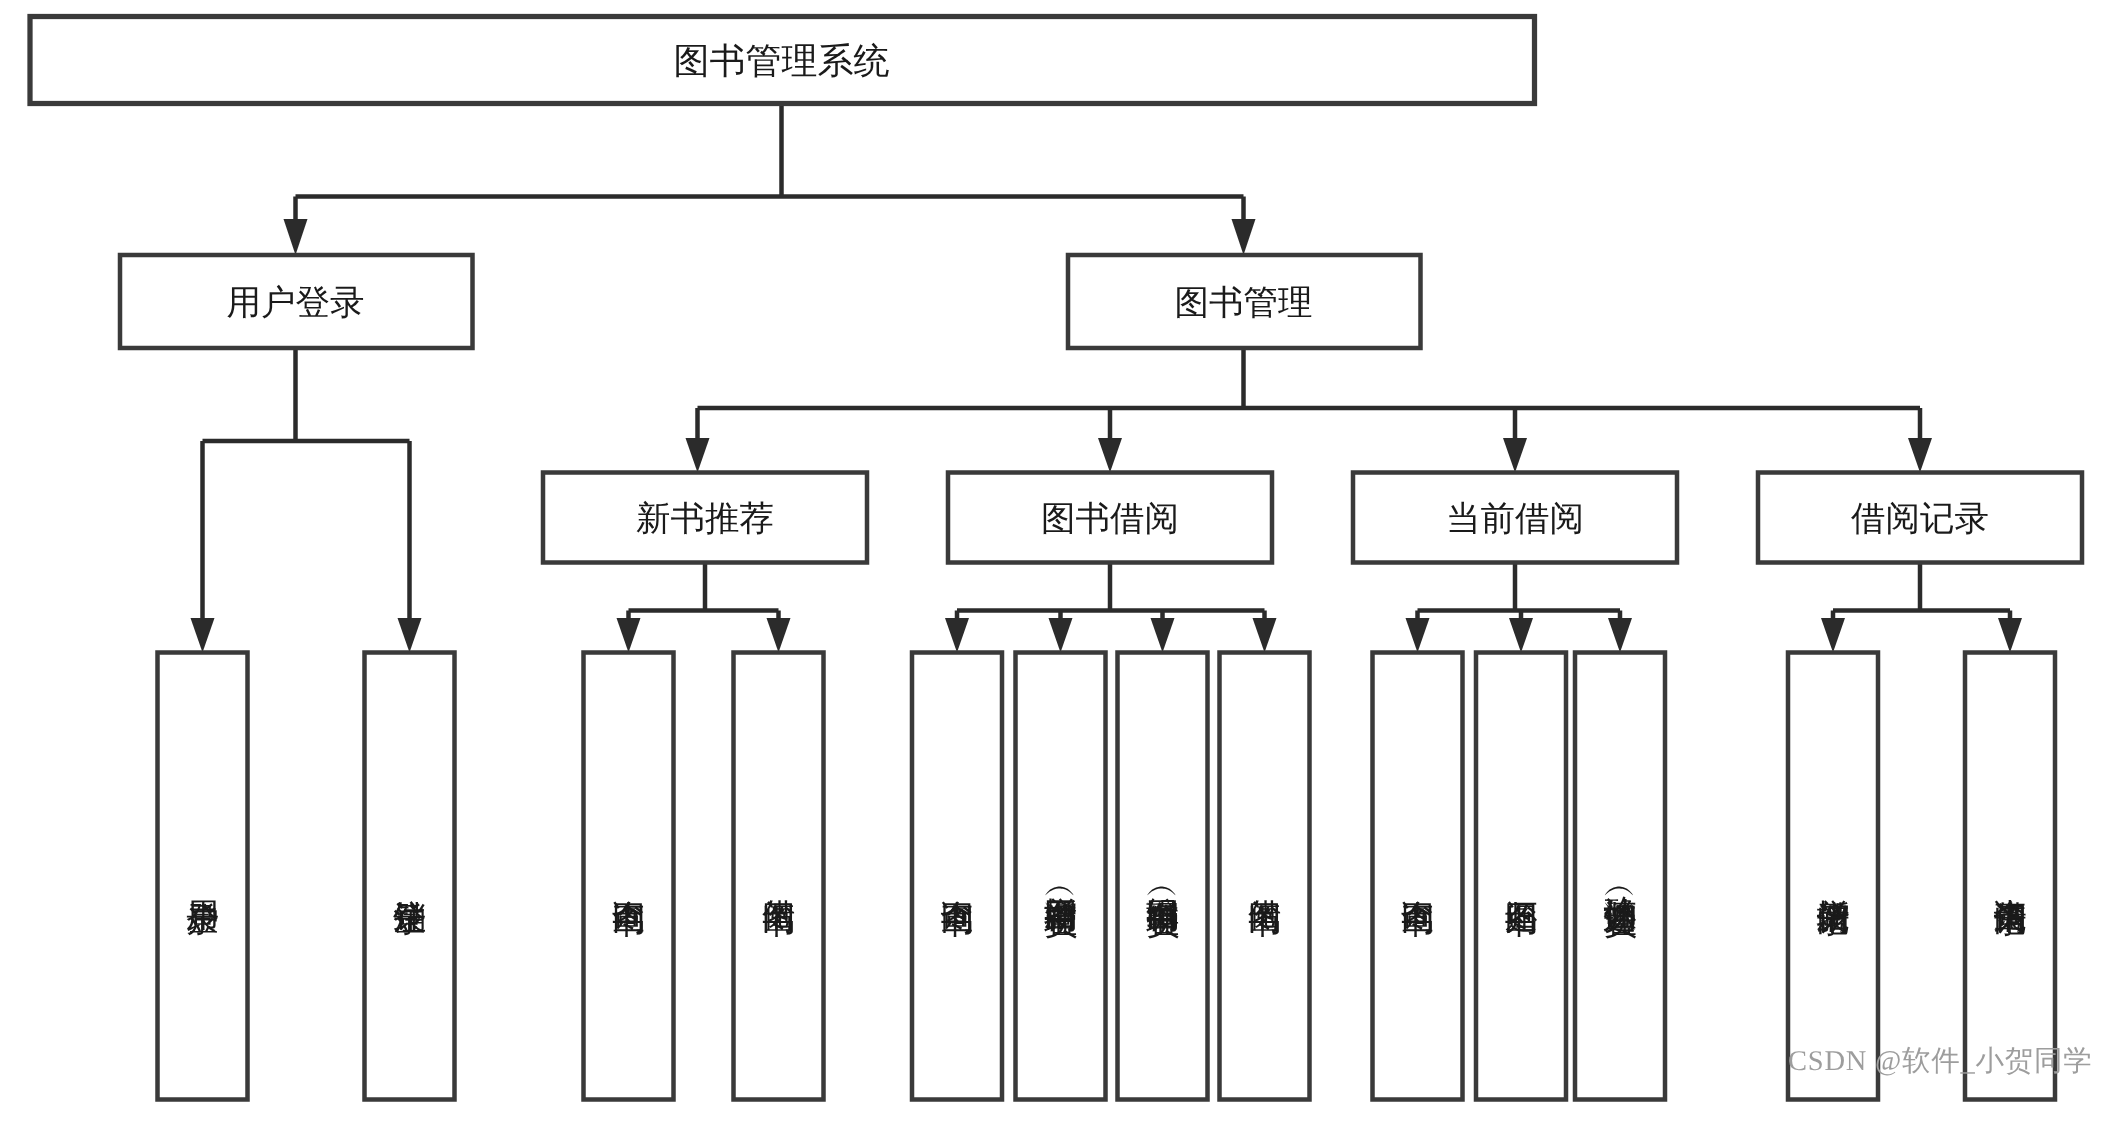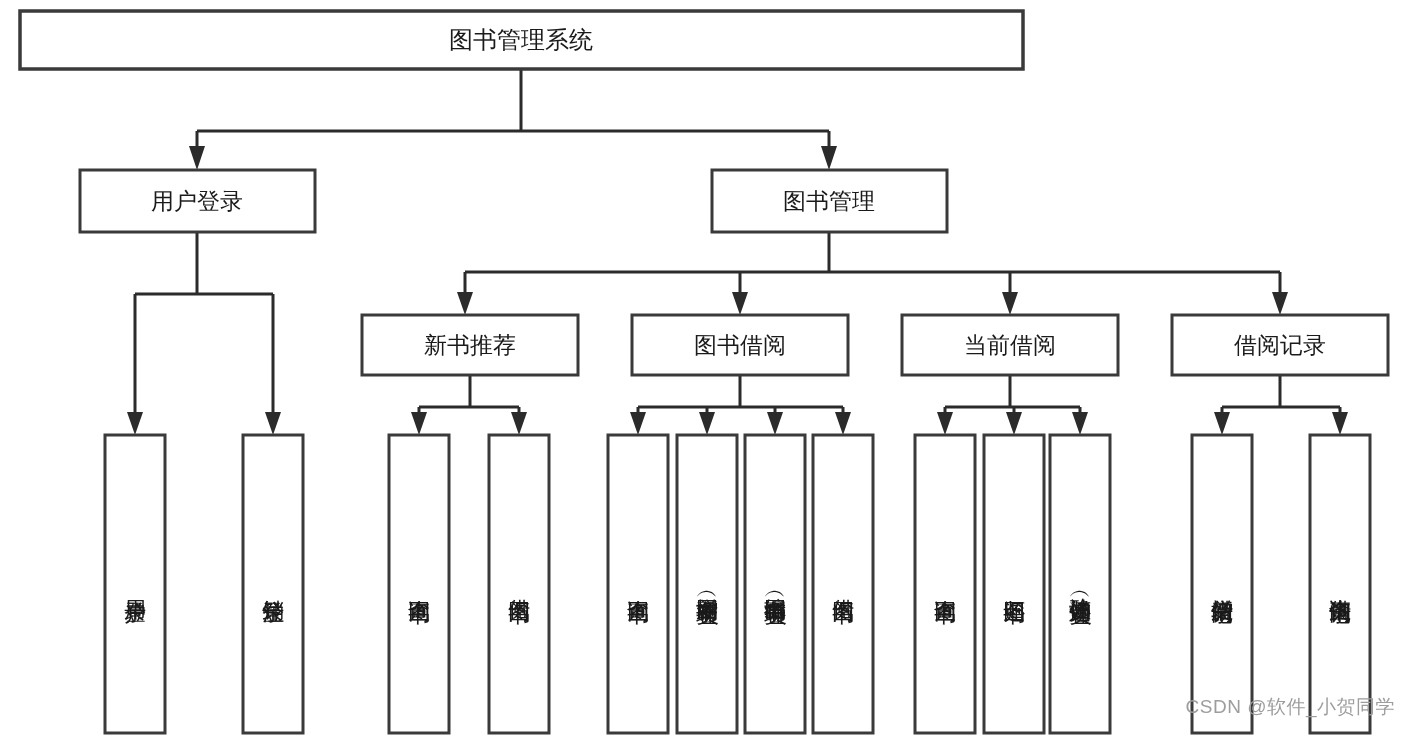--- a/index.html
+++ b/index.html
@@ -75,21 +75,21 @@
     font-size: 22px;
     line-height: 1.02;
     letter-spacing: 1px;
     color: #1a1a1a;
     white-space: nowrap;
   }
   .watermark {
     position: absolute;
     right: 10px;
     bottom: 6px;
-    font-family: Liberation Sans, sans-serif;
+    font-family: Liberation Serif, serif;
     font-size: 19px;
     color: #9d9d9d;
     letter-spacing: 0.5px;
     white-space: nowrap;
   }
 </style>
 </head>
 <body>
 
 <div id="diagram-root">

